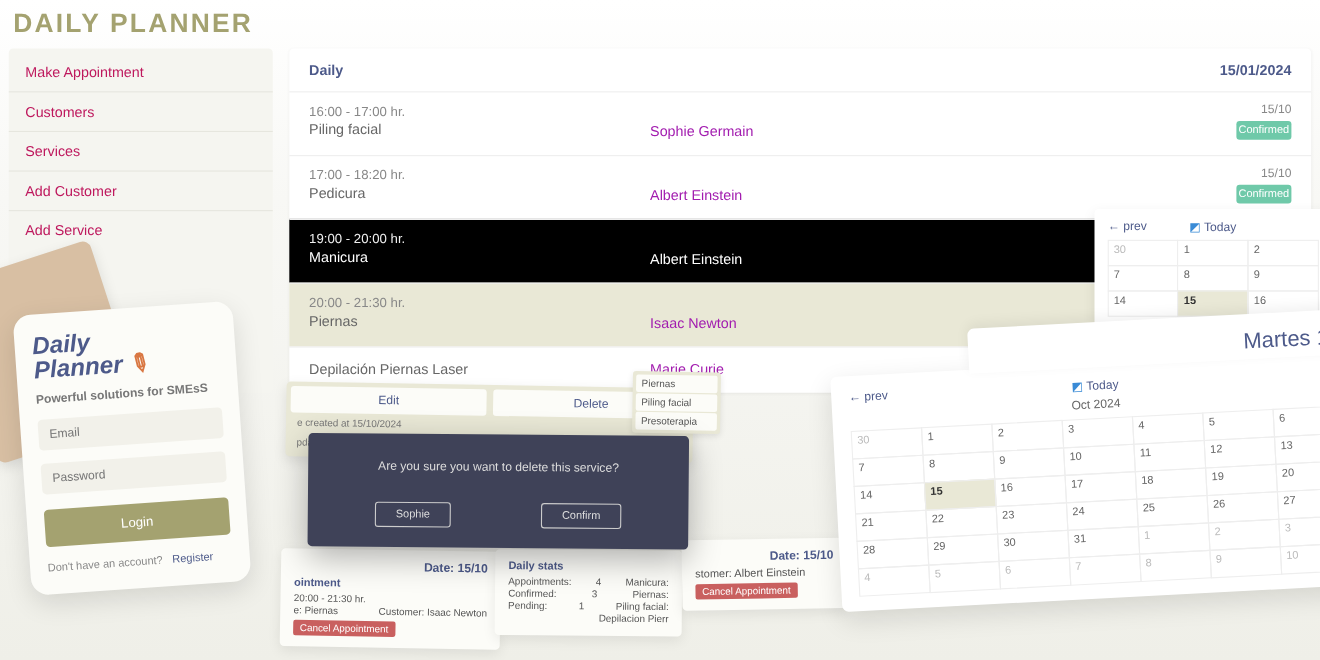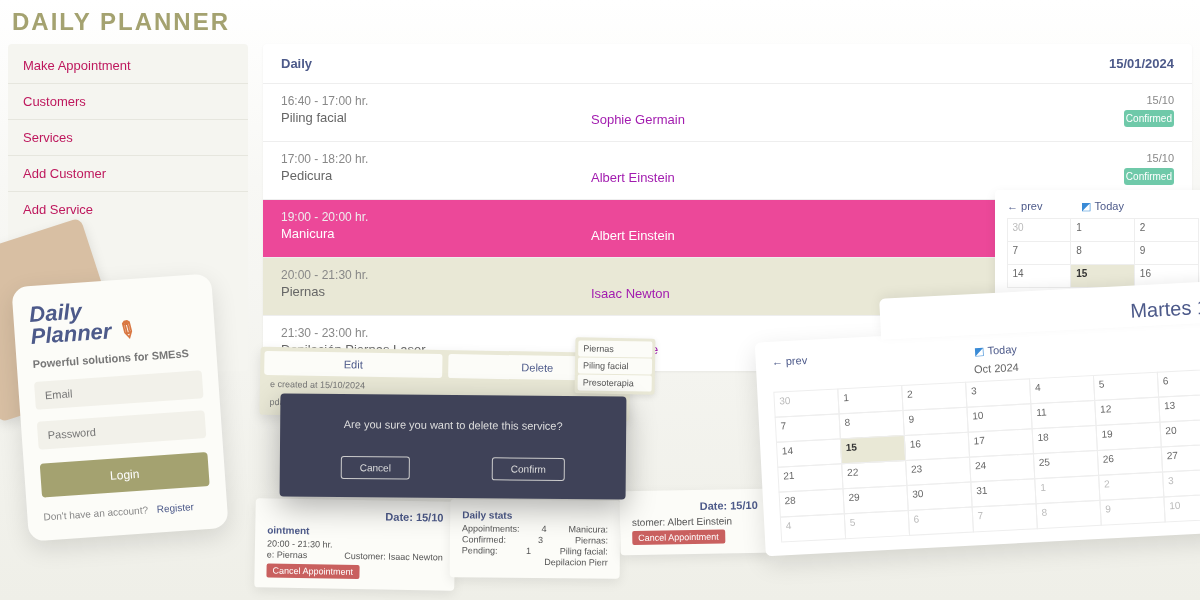--- a/index.html
+++ b/index.html
@@ -6,21 +6,21 @@
 body { width: 1200px; height: 600px; overflow: hidden; position: relative; background: linear-gradient(180deg, #fff 0%, #f8f8f5 30%, #efefe8 100%); }
 .header { padding: 8px 12px; }
 .header h1 { color: #a4a270; font-weight: 700; font-size: 24px; letter-spacing: 2px; }
 .main { display: flex; padding: 0 8px; gap: 15px; }
 .sidebar { width: 240px; background: #f5f5f0; border-radius: 4px; padding: 4px 0; }
 .sidebar-item { padding: 10px 15px; color: #be185d; font-size: 13px; border-bottom: 1px solid #e6e6de; cursor: pointer; }
 .sidebar-item:last-child { border-bottom: none; }
 .content { flex: 1; background: #fff; border-radius: 4px; box-shadow: 0 1px 3px rgba(0,0,0,0.05); }
 .content-hdr { display: flex; justify-content: space-between; padding: 12px 18px; font-size: 13px; color: #4d5a8a; font-weight: 600; }
 .appt { display: flex; padding: 10px 18px 14px; border-top: 1px solid #eee; position: relative; }
-.appt.active { background: #ec4899; color: #fff; }
+.appt.active { background: #000000; color: #fff; }
 .appt.alt { background: #e9e8d6; }
 .appt-left { flex: 0 0 310px; }
 .appt-time { font-size: 12px; color: #888; }
 .appt.active .appt-time { color: #eee; }
 .appt-srv { font-size: 13px; color: #666; margin-top: 2px; }
 .appt.active .appt-srv { color: #fff; }
 .appt-cust { flex: 1; font-size: 13px; color: #a21caf; align-self: flex-end; }
 .appt.active .appt-cust { color: #fff; }
 .appt-right { text-align: right; }
 .appt-date { font-size: 11px; color: #888; }
@@ -96,21 +96,21 @@
     <div class="sidebar-item">Add Service</div>
   </div>
 
   <div class="content">
     <div class="content-hdr">
       <span>Daily</span>
       <span>15/01/2024</span>
     </div>
     <div class="appt">
       <div class="appt-left">
-        <div class="appt-time">16:40 - 17:00 hr.</div>
+        <div class="appt-time">16:00 - 17:00 hr.</div>
         <div class="appt-srv">Piling facial</div>
       </div>
       <div class="appt-cust">Sophie Germain</div>
       <div class="appt-right">
         <div class="appt-date">15/10</div>
         <span class="badge-confirmed">Confirmed</span>
       </div>
     </div>
     <div class="appt">
       <div class="appt-left">
@@ -140,21 +140,20 @@
         <div class="appt-srv">Piernas</div>
       </div>
       <div class="appt-cust">Isaac Newton</div>
       <div class="appt-right">
         <div class="appt-date">15/10</div>
         <span class="badge-confirmed">Confirmed</span>
       </div>
     </div>
     <div class="appt">
       <div class="appt-left">
-        <div class="appt-time">21:30 - 23:00 hr.</div>
         <div class="appt-srv">Depilación Piernas Laser</div>
       </div>
       <div class="appt-cust">Marie Curie</div>
       <div class="appt-right">
         <div class="appt-date">15/10</div>
       </div>
     </div>
   </div>
 </div>
 
@@ -187,21 +186,21 @@
 
 <div class="svc-list">
   <div>Piernas</div>
   <div>Piling facial</div>
   <div>Presoterapia</div>
 </div>
 
 <div class="modal">
   <div class="modal-msg">Are you sure you want to delete this service?</div>
   <div class="modal-btns">
-    <button class="modal-btn">Cancel</button>
+    <button class="modal-btn">Sophie</button>
     <button class="modal-btn">Confirm</button>
   </div>
 </div>
 
 <div class="btm-card btm1">
   <div class="btm-date">Date: 15/10</div>
   <div class="btm-title">ointment</div>
   <div class="btm-row">
       <span>20:00 - 21:30 hr.</span>
     </div>

